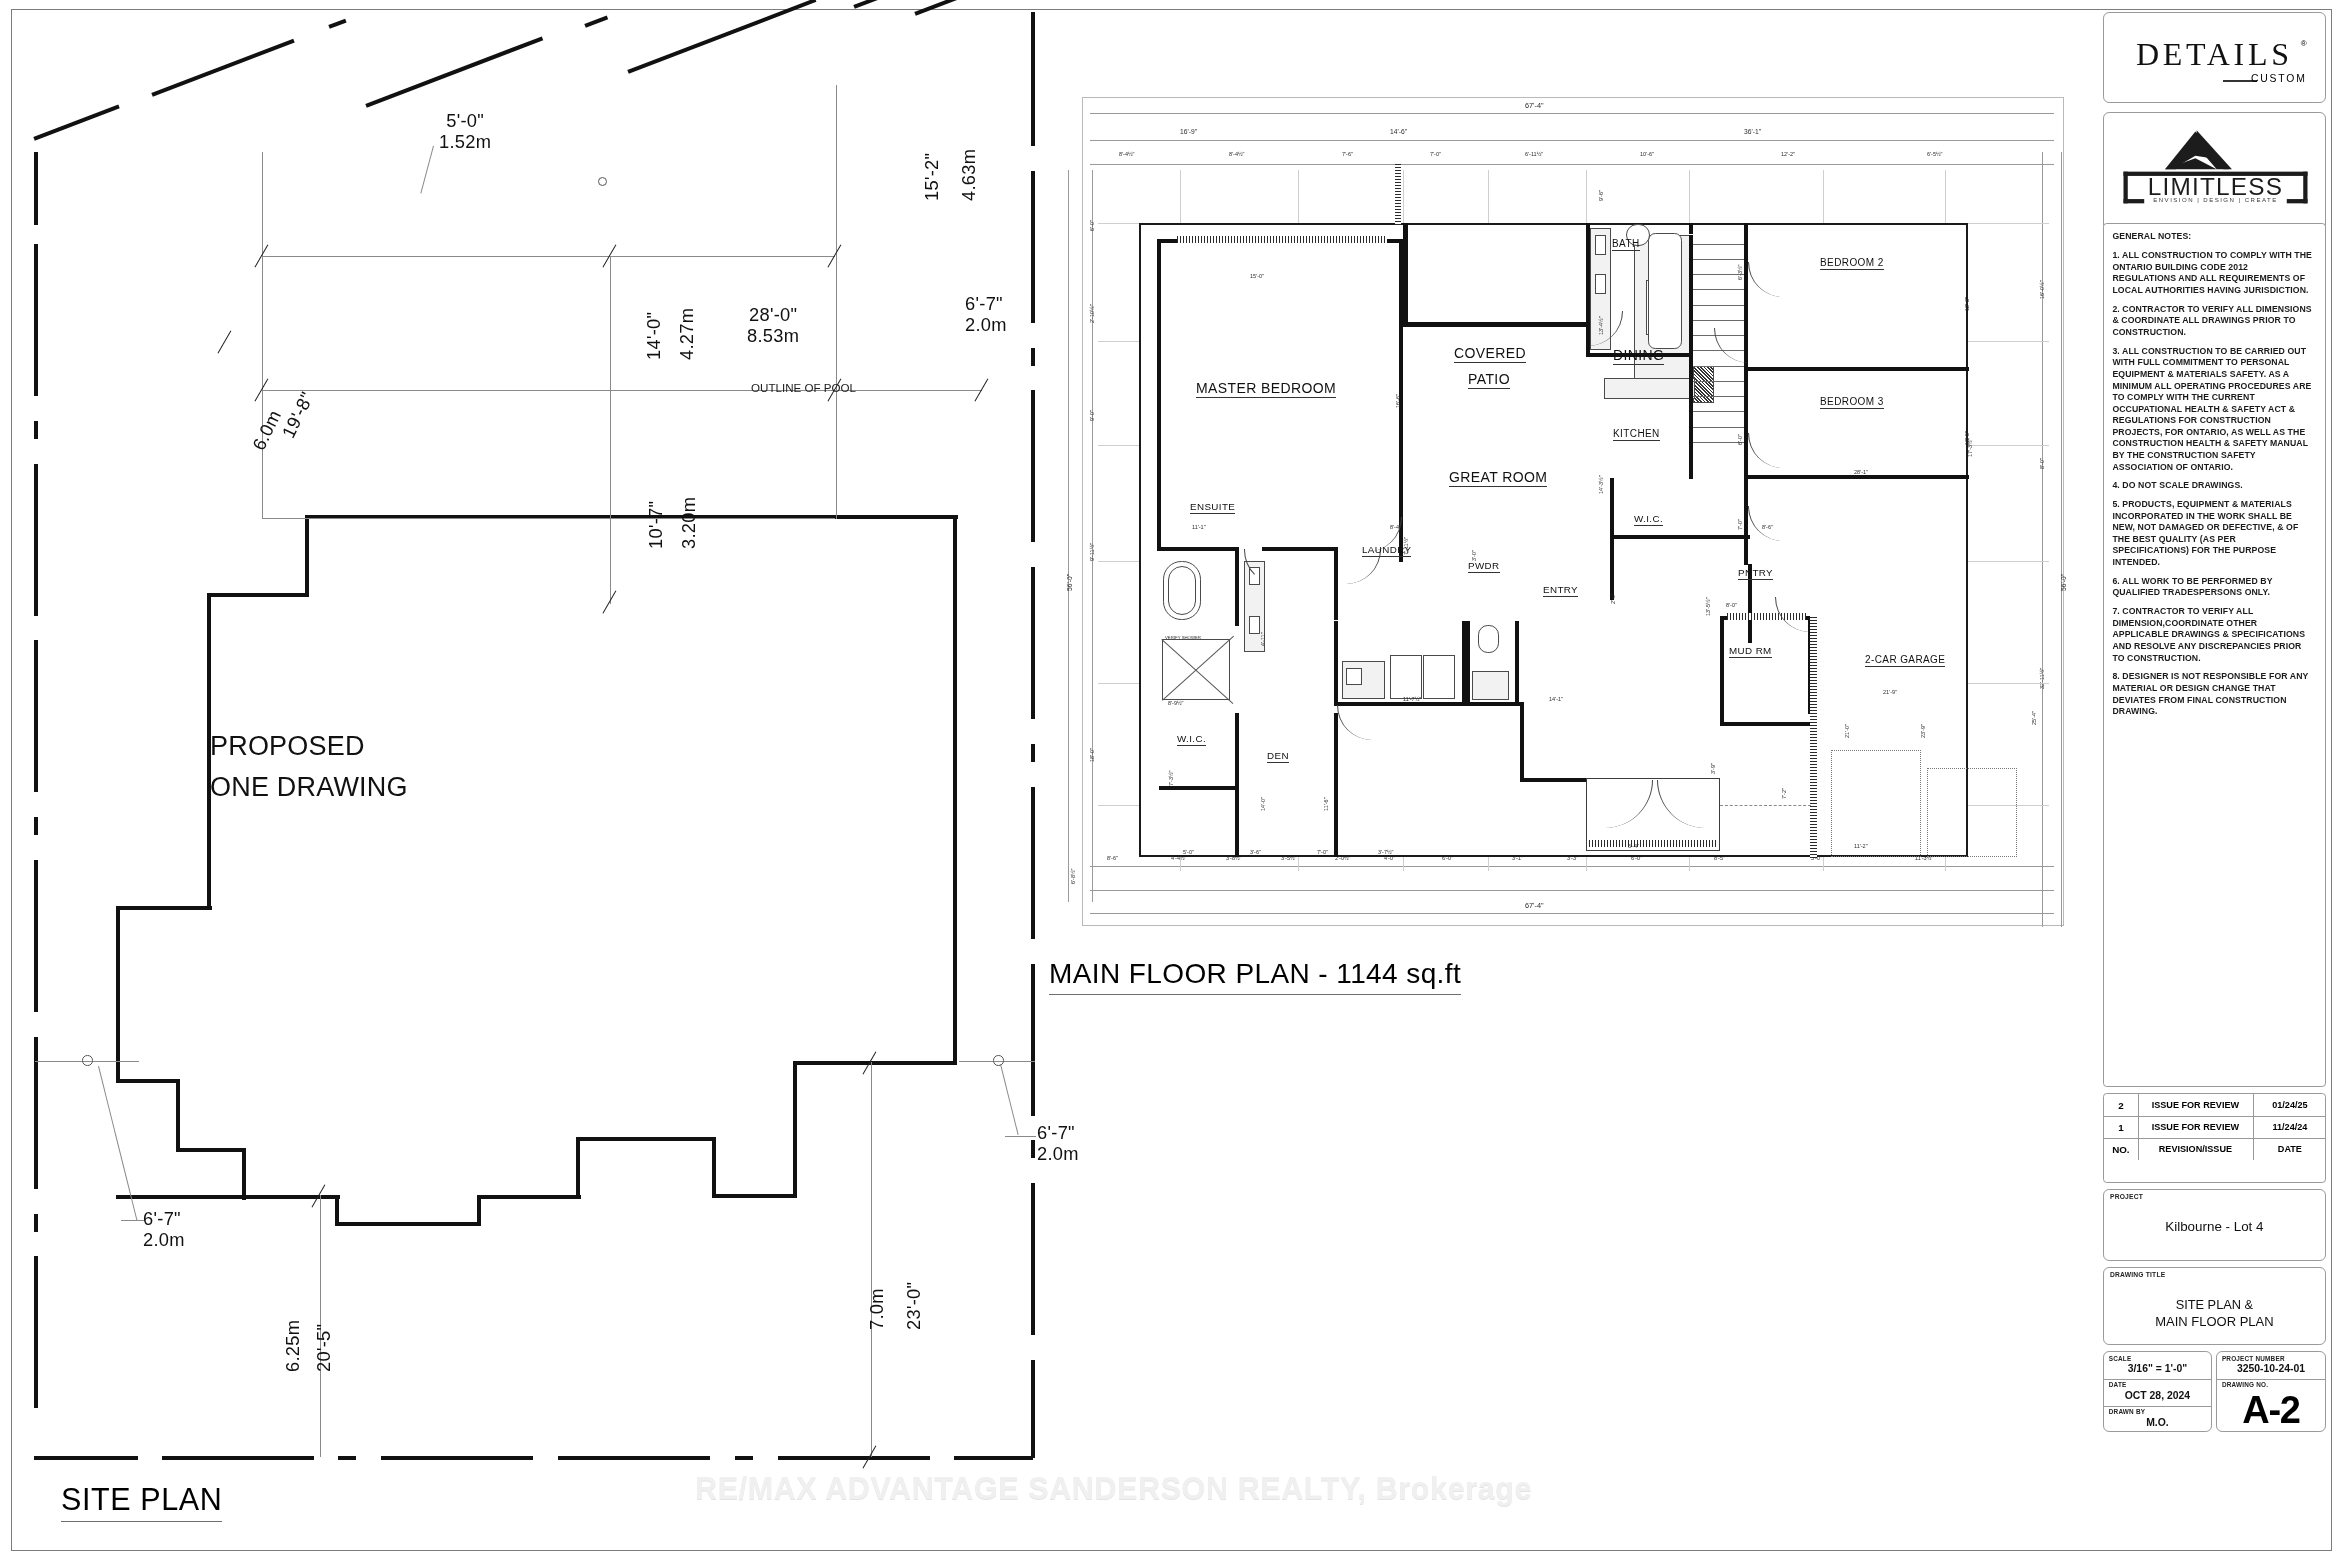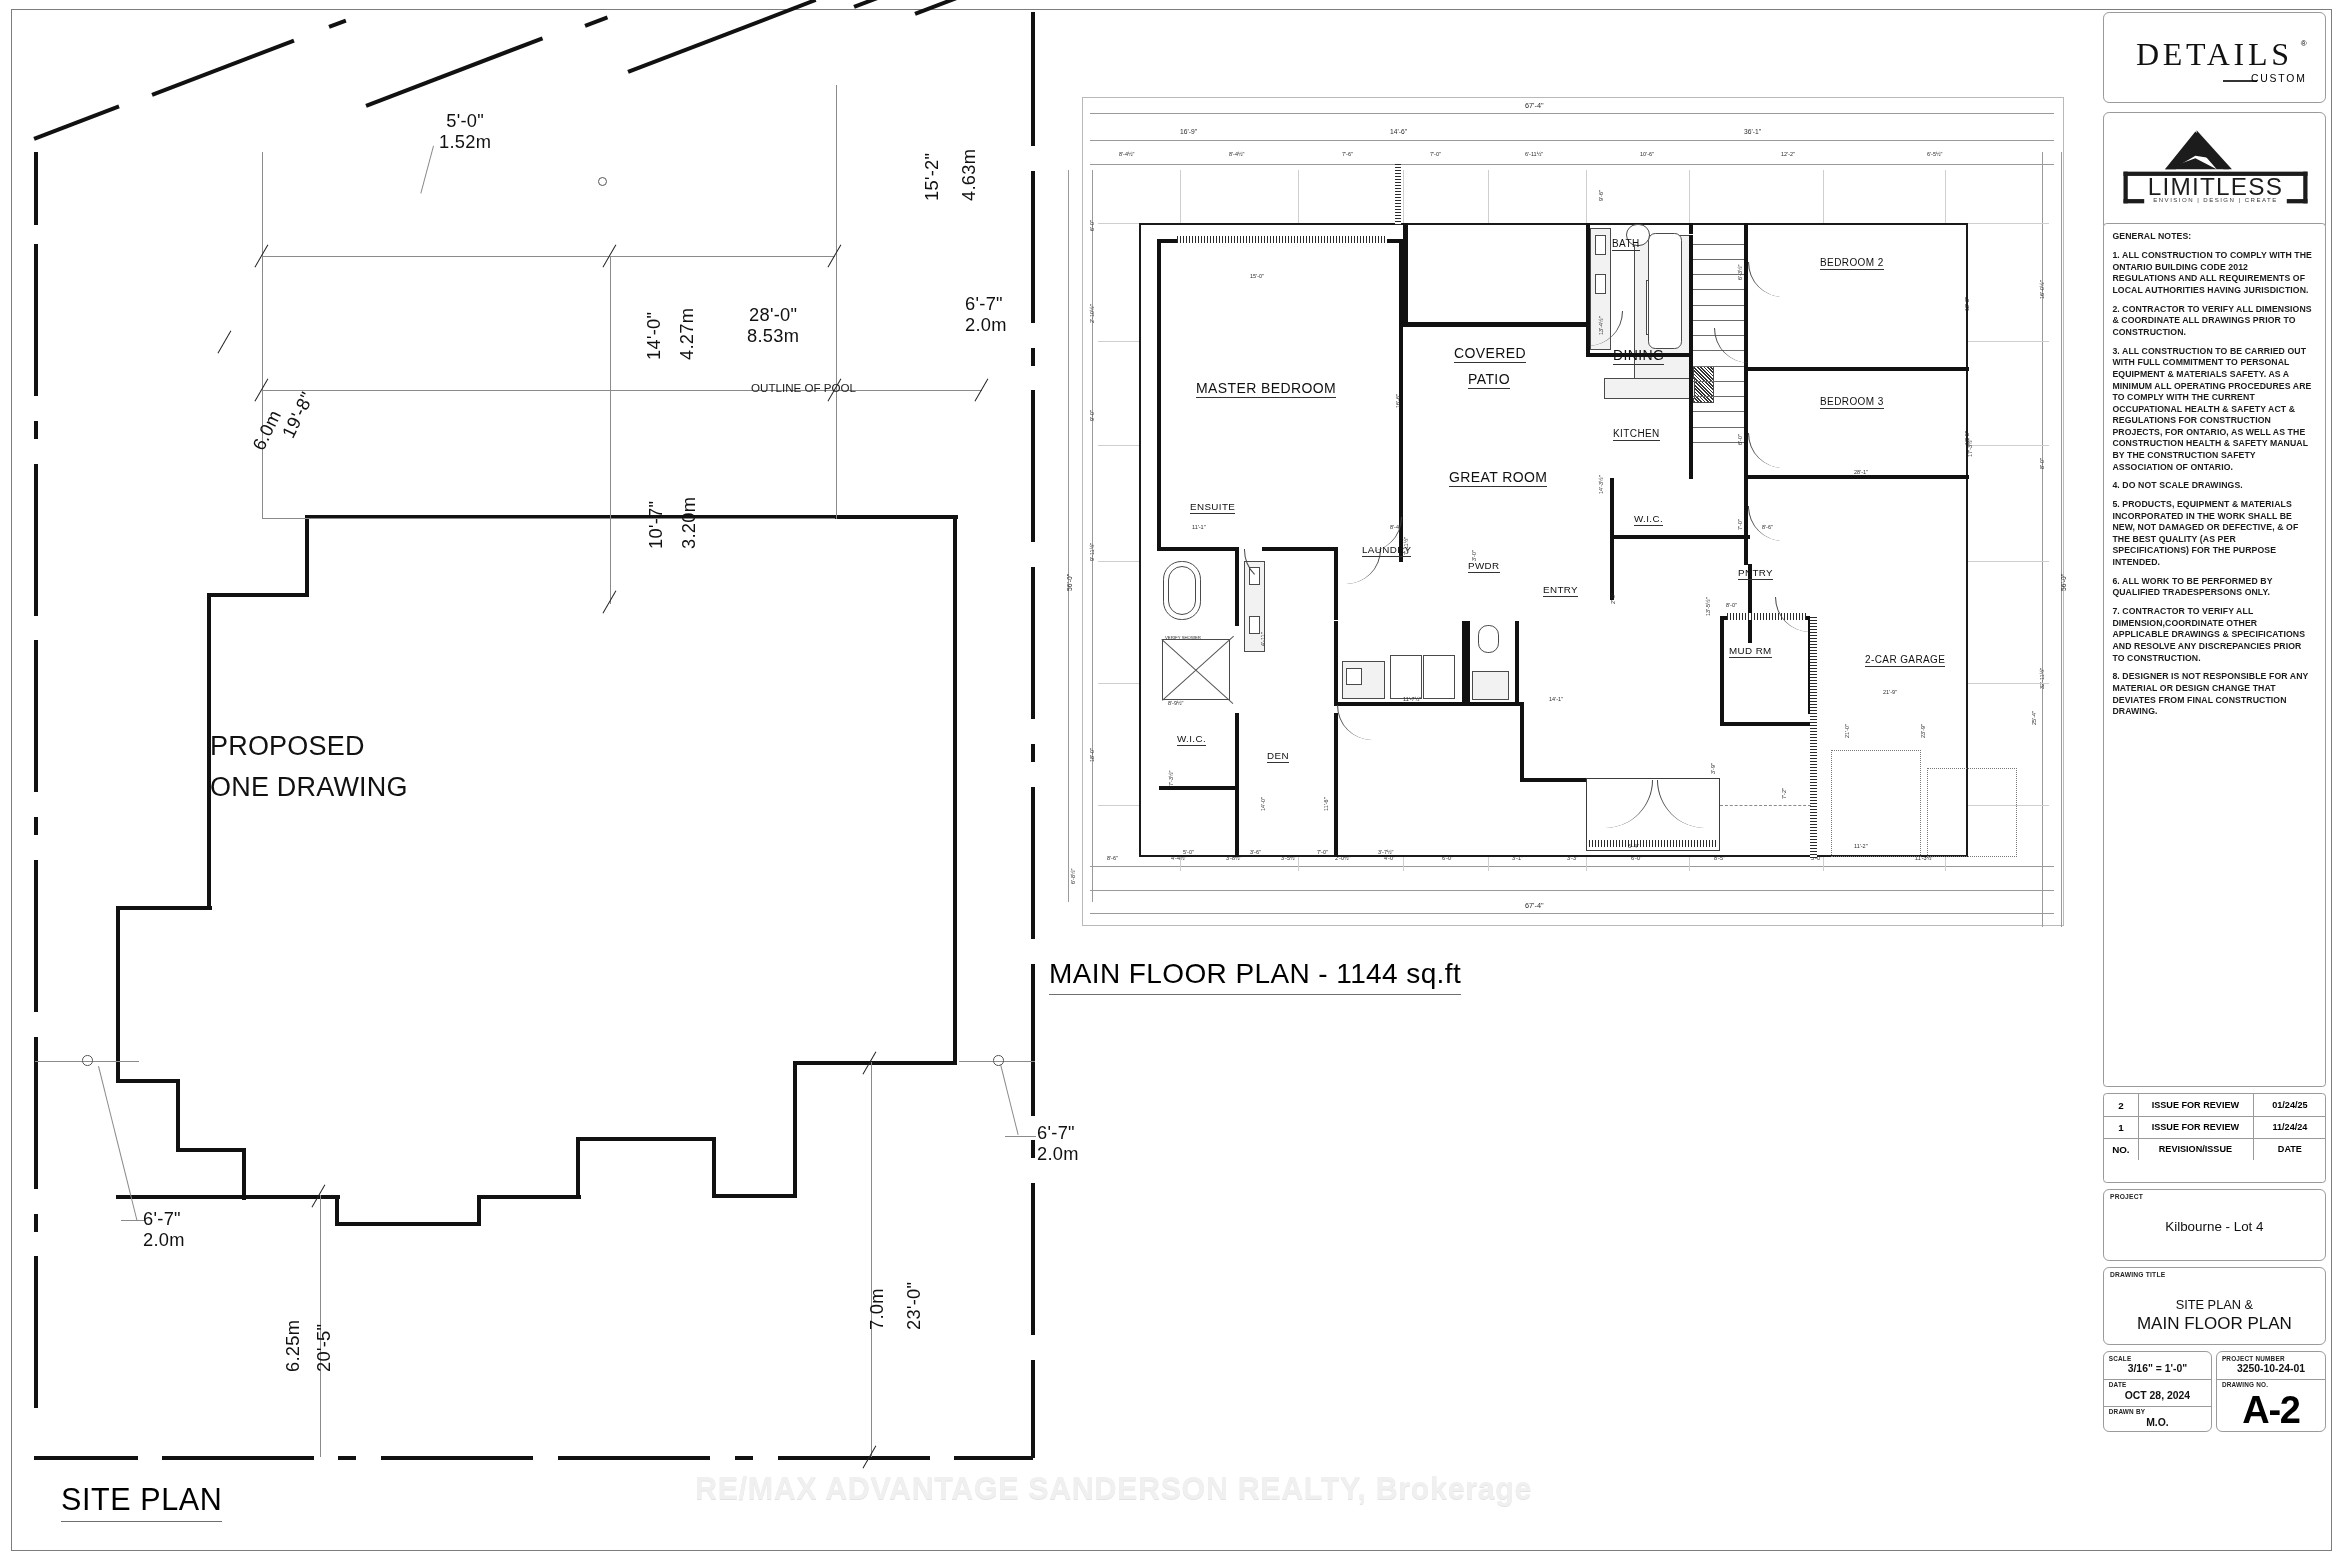--- a/index.html
+++ b/index.html
@@ -605,21 +605,21 @@
   </div>
 
   <div class="tbox" id="proj-box">
     <div class="tb-cap">PROJECT</div>
     <div class="tb-val" style="top:29px;">Kilbourne - Lot 4</div>
   </div>
 
   <div class="tbox" id="title-box">
     <div class="tb-cap">DRAWING TITLE</div>
     <div class="tb-val" style="top:29px;font-size:12.8px;">SITE PLAN &amp;</div>
-    <div class="tb-val" style="top:46px;font-size:17px;">MAIN FLOOR PLAN</div>
+    <div class="tb-val" style="top:46px;font-size:13px;">MAIN FLOOR PLAN</div>
   </div>
 
   <div class="tbox" id="scale-box">
     <div class="mini-cap" style="top:2.4px;">SCALE</div>
     <div class="mini-val" style="top:11px;font-size:10.4px;">3/16" = 1'-0"</div>
     <div class="mini-div" style="top:27px;"></div>
     <div class="mini-cap" style="top:29px;">DATE</div>
     <div class="mini-val" style="top:38px;font-size:10.4px;">OCT 28, 2024</div>
     <div class="mini-div" style="top:54px;"></div>
     <div class="mini-cap" style="top:56px;">DRAWN BY</div>

